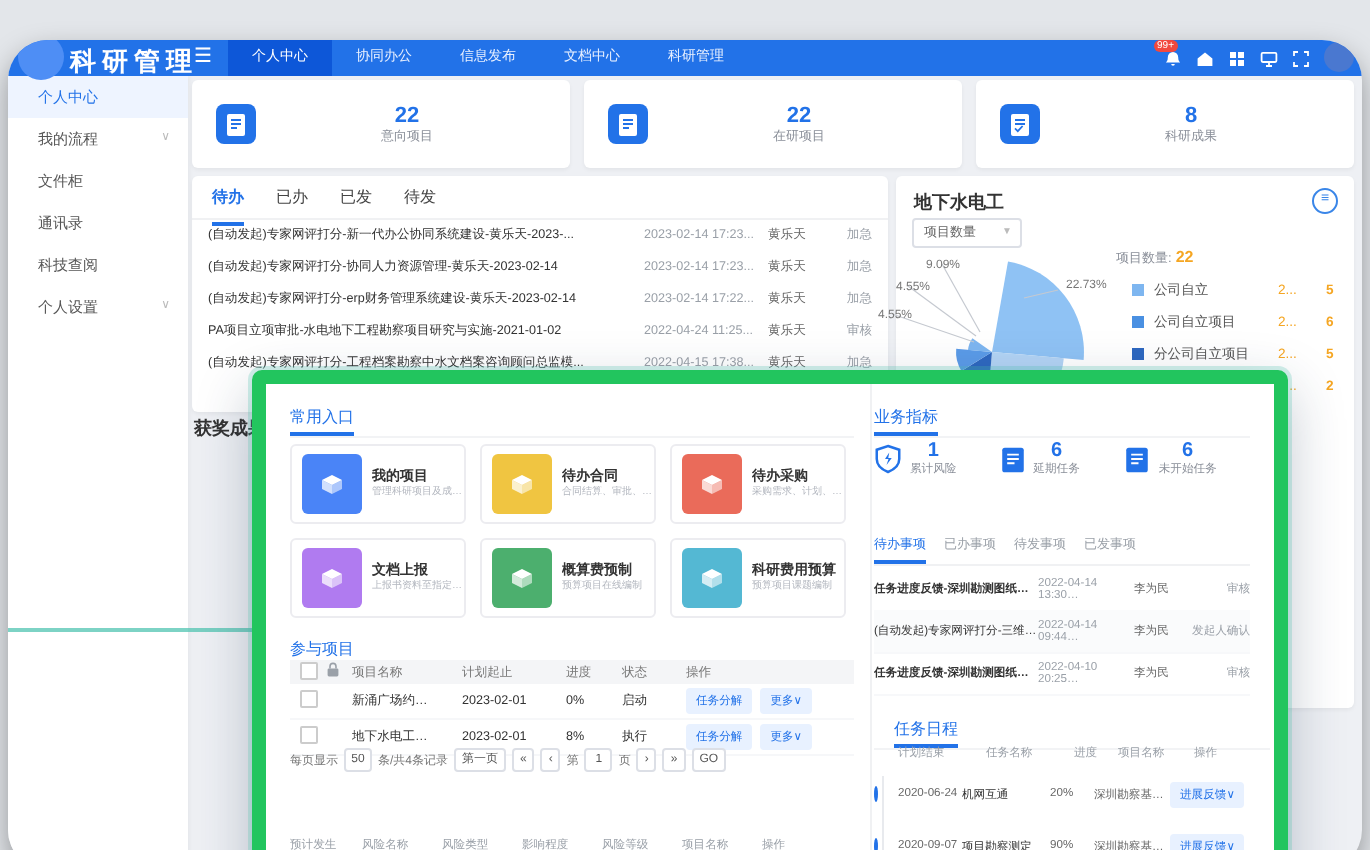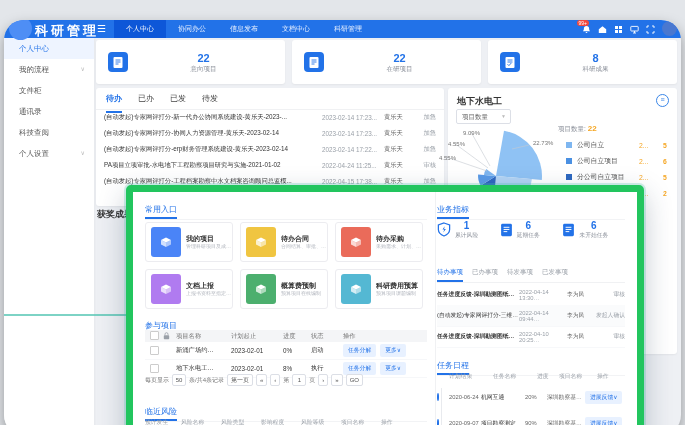--- a/index.html
+++ b/index.html
@@ -447,23 +447,20 @@
       <span class="pg-box">«</span>
       <span class="pg-box">‹</span>
       <span>第</span>
       <input class="pg-input" value="1" style="">
       <span>页</span>
       <span class="pg-box">›</span>
       <span class="pg-box">»</span>
       <span class="pg-box">GO</span>
     </div>
 
-    <div class="sec-head" style="left:12px;top:208px;width:282px;">
-      <span class="sec-title">临近风险</span>
-    </div>
     <div class="risk-head">
       <span>预计发生</span>
           <span>风险名称</span>
       <span>风险类型</span>
           <span>影响程度</span>
       <span>风险等级</span>
           <span>项目名称</span>
       <span>操作</span>
     </div>
 
@@ -522,21 +519,21 @@
       <span class="mp">李为民</span>
           <span class="ms">发起人确认</span>
     </div>
     <div class="mrow" style="top:134px;">
       <span class="mt">任务进度反馈-深圳勘测图纸上传完成…</span>
           <span class="md">2022-04-10 20:25…</span>
       <span class="mp">李为民</span>
           <span class="ms">审核</span>
     </div>
 
-    <div class="sec-head" style="left:304px;top:162px;width:188px;">
+    <div class="sec-head" style="left:304px;top:162px;width:188px;padding-left:10px;">
       <span class="sec-title">任务日程</span>
     </div>
     <div class="sched-head">
       <span class="sh-d">计划结束</span>
       <span class="sh-t">任务名称</span>
       <span class="sh-p">进度</span>
       <span class="sh-j">项目名称</span>
       <span class="sh-o">操作</span>
     </div>
     <div class="tline"></div>

